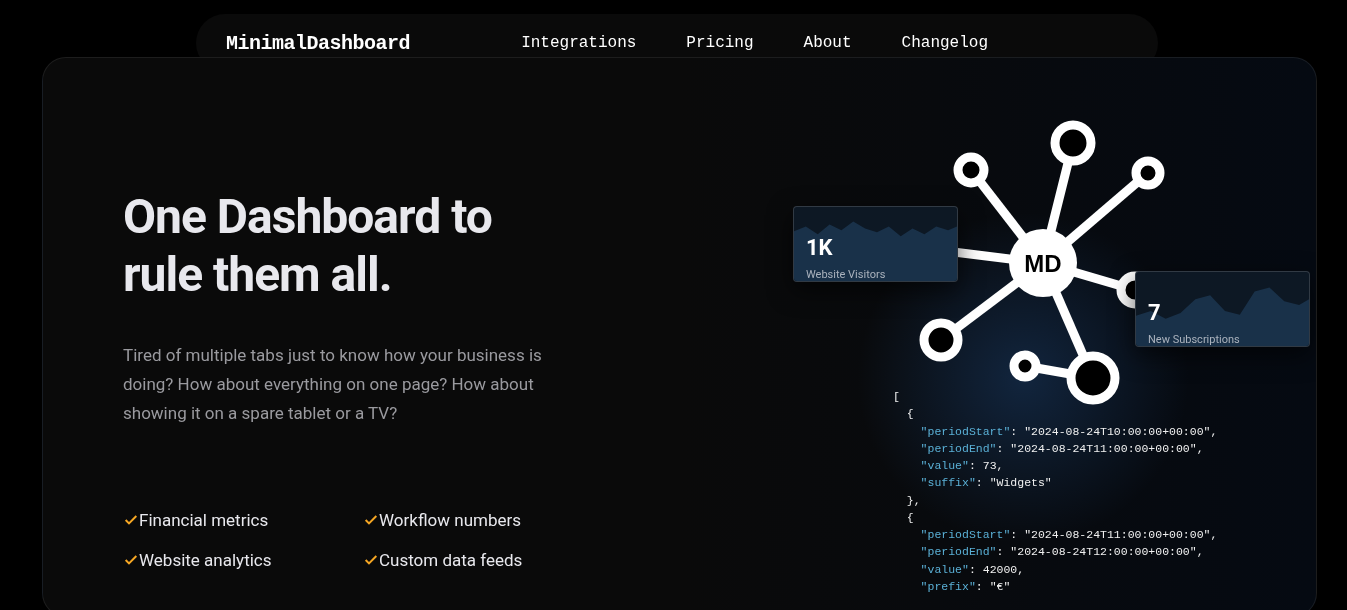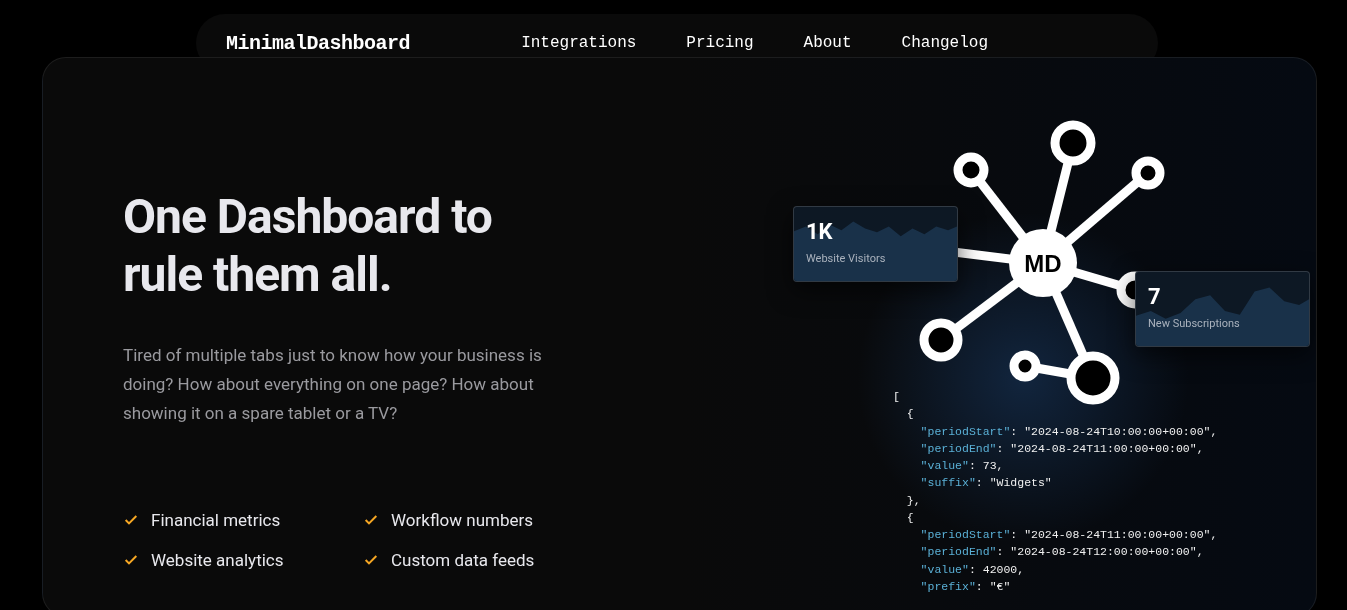--- a/index.html
+++ b/index.html
@@ -77,21 +77,21 @@
     }
     .feature-grid {
       margin-top: 82px;
       display: grid;
       grid-template-columns: 240px 240px;
       row-gap: 20px;
     }
     .feature-item {
       display: flex;
       align-items: center;
-      gap: 12px;
+      gap: 0;
       font-size: 17px;
       color: #e8e8ed;
     }
     .check-icon {
       color: #f5a623;
       display: flex;
       align-items: center;
       justify-content: center;
     }
     .visual-area {
@@ -138,21 +138,21 @@
     }
     .widget-card .widget-chart {
       position: absolute;
       top: 0;
       left: 0;
       width: 100%;
       height: 100%;
     }
     .widget-card .widget-content {
       position: relative;
-      padding: 12px 12px;
+      padding: 28px 12px;
       z-index: 2;
     }
     .widget-value {
       font-size: 22px;
       font-weight: 700;
       color: #fff;
     }
     .widget-label {
       font-size: 11px;
       color: #aab2bd;

